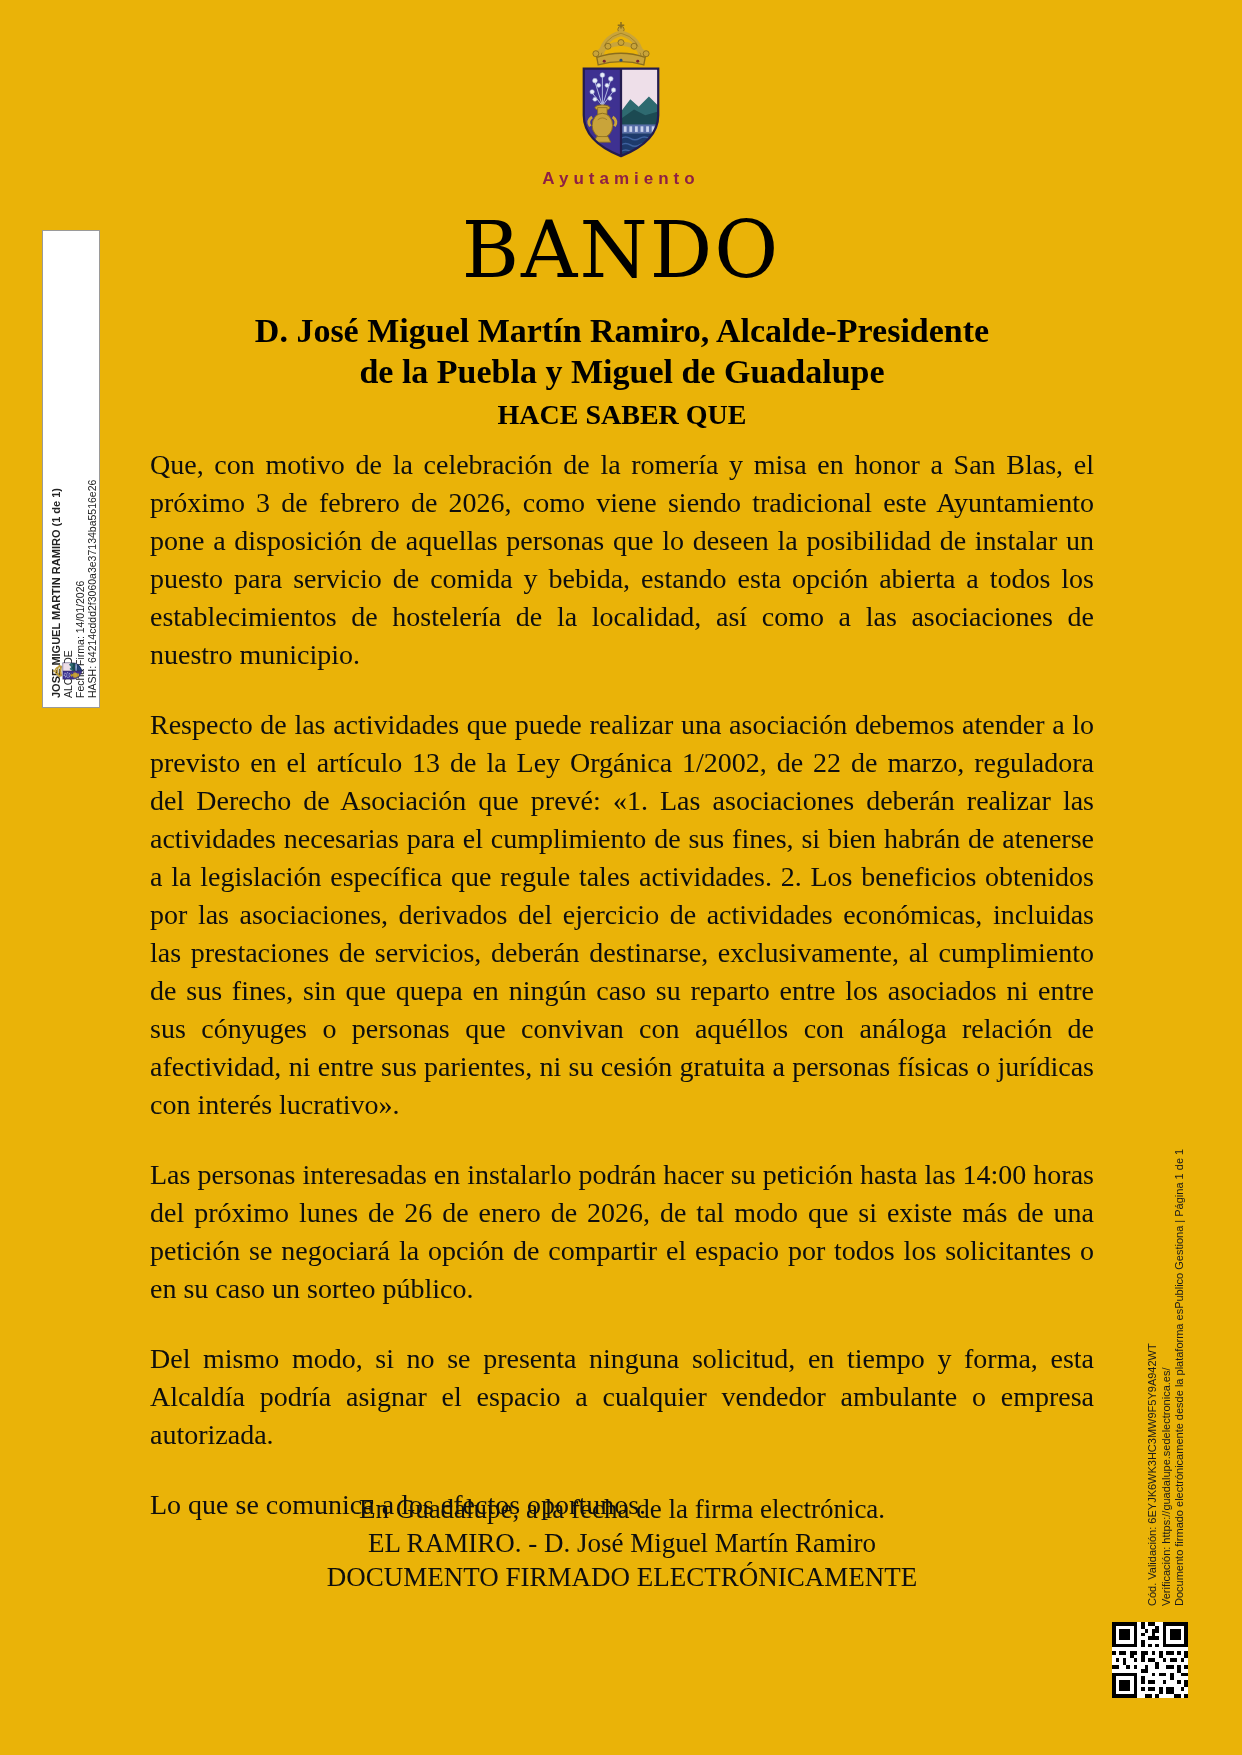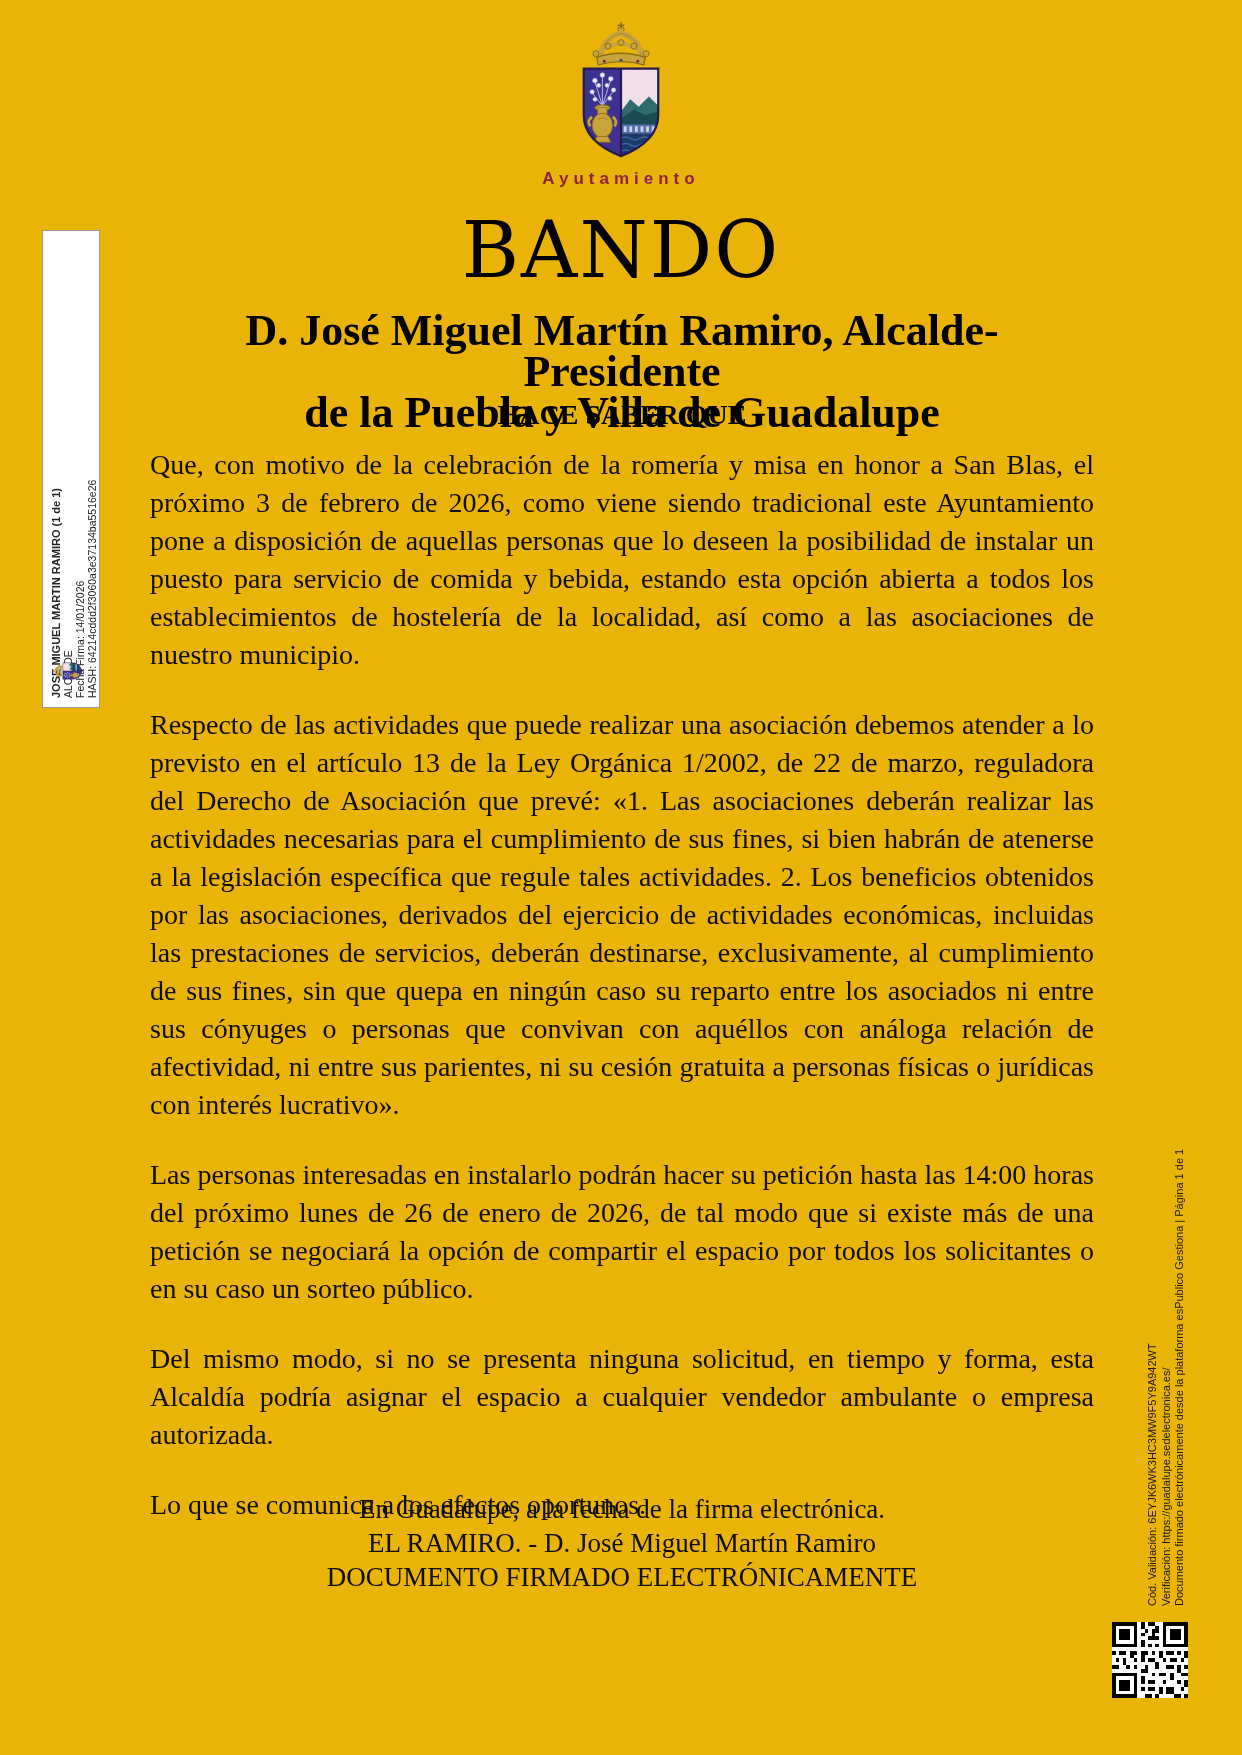--- a/index.html
+++ b/index.html
@@ -23,21 +23,21 @@
   .doc-title{
     position:absolute;top:206px;left:0;width:100%;
     text-align:center;
     font-family:"DejaVu Serif", serif;
     font-weight:normal;font-size:78px;line-height:88px;letter-spacing:2px;
     color:#000;
   }
   .heading{
     position:absolute;top:310px;left:150px;width:944px;
     text-align:center;
-    font-weight:bold;font-size:44px;line-height:41px;
+    font-weight:bold;font-size:34px;line-height:41px;
     color:#000;
   }
   .subheading{
     position:absolute;top:398px;left:150px;width:944px;
     text-align:center;
     font-weight:bold;font-size:28px;line-height:34px;
     color:#000;
   }
   
   .body-text{
@@ -158,21 +158,21 @@
   </svg>
 
   <div class="org-name">
     <div>Ayutamiento</div>
   </div>
 
   <div class="doc-title">BANDO</div>
 
   <div class="heading">
     <div>D. José Miguel Martín Ramiro, Alcalde-Presidente</div>
-    <div>de la Puebla y Villa de Guadalupe</div>
+    <div>de la Puebla y Miguel de Guadalupe</div>
   </div>
   <div class="subheading">HACE SABER QUE</div>
 
   <div class="body-text">
     <p>Que, con motivo de la celebración de la romería y misa en honor a San Blas, el próximo 3 de febrero de 2026, como viene siendo tradicional este Ayuntamiento pone a disposición de aquellas personas que lo deseen la posibilidad de instalar un puesto para servicio de comida y bebida, estando esta opción abierta a todos los establecimientos de hostelería de la localidad, así como a las asociaciones de nuestro municipio.</p>
     <p>Respecto de las actividades que puede realizar una asociación debemos atender a lo previsto en el artículo 13 de la Ley Orgánica 1/2002, de 22 de marzo, reguladora del Derecho de Asociación que prevé: «1. Las asociaciones deberán realizar las actividades necesarias para el cumplimiento de sus fines, si bien habrán de atenerse a la legislación específica que regule tales actividades. 2. Los beneficios obtenidos por las asociaciones, derivados del ejercicio de actividades económicas, incluidas las prestaciones de servicios, deberán destinarse, exclusivamente, al cumplimiento de sus fines, sin que quepa en ningún caso su reparto entre los asociados ni entre sus cónyuges o personas que convivan con aquéllos con análoga relación de afectividad, ni entre sus parientes, ni su cesión gratuita a personas físicas o jurídicas con interés lucrativo».</p>
     <p>Las personas interesadas en instalarlo podrán hacer su petición hasta las 14:00 horas del próximo lunes de 26 de enero de 2026, de tal modo que si existe más de una petición se negociará la opción de compartir el espacio por todos los solicitantes o en su caso un sorteo público.</p>
     <p>Del mismo modo, si no se presenta ninguna solicitud, en tiempo y forma, esta Alcaldía podría asignar el espacio a cualquier vendedor ambulante o empresa autorizada.</p>
     <p class="no-justify">Lo que se comunica a los efectos oportunos.</p>
   </div>

